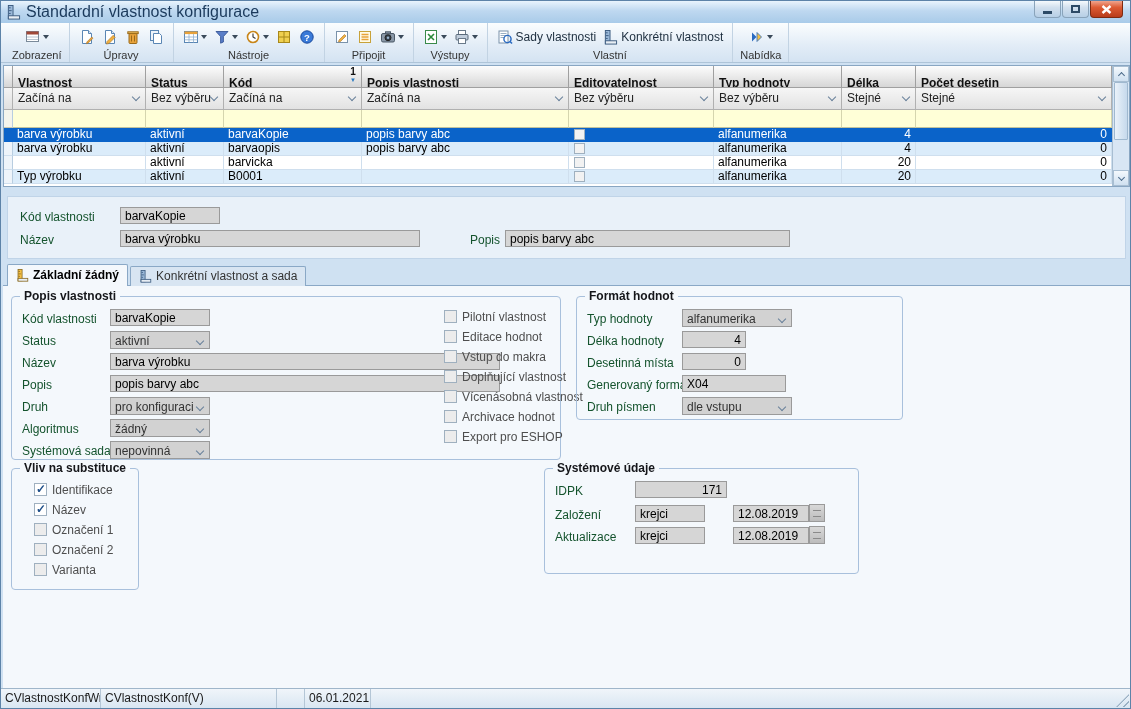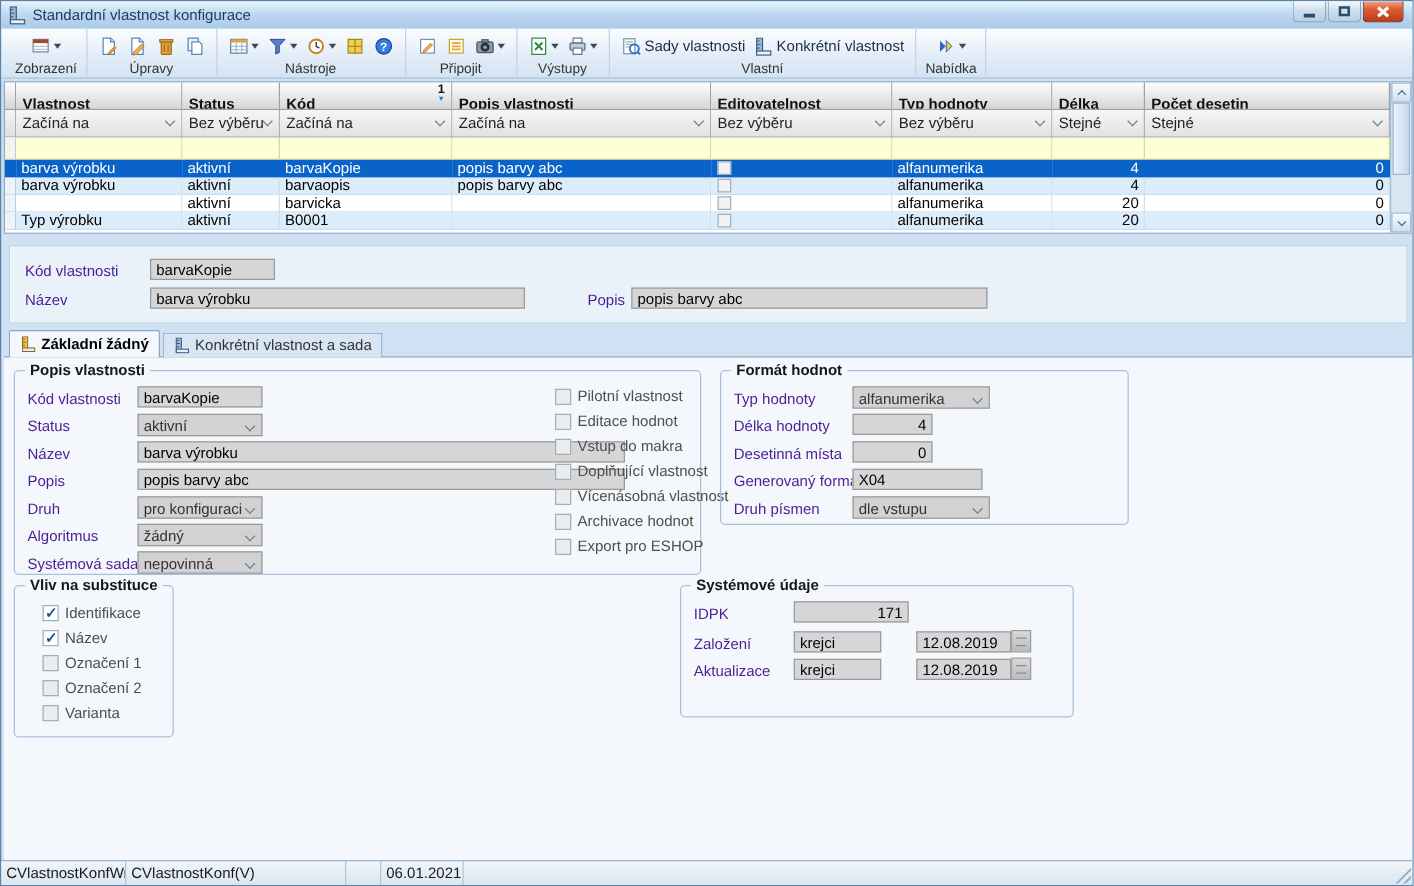--- a/index.html
+++ b/index.html
@@ -2,21 +2,21 @@
 <html><head>
 <meta charset="utf-8">
 <style>
   * { margin:0; padding:0; box-sizing:border-box; font-family:"Liberation Sans", sans-serif; }
   html,body { background:#ffffff; }
   .window { position:relative; width:1131px; height:709px; background:#cfe1f2; border:1px solid #5d83a8; overflow:hidden; }
 
   
   .titlebar { position:absolute; left:0; top:0; right:0; height:22px;
     background:linear-gradient(#e9f4fd,#bed8f0 45%,#a9cbe9); display:flex; align-items:center; padding-left:5px; }
-  .title-text { font-size:12px; color:#1b3a5c; margin-left:5px; }
+  .title-text { font-size:16px; color:#1b3a5c; margin-left:5px; }
   .winbtns { position:absolute; right:7px; top:0; display:flex; }
   .wbtn { width:27px; height:17px; margin-left:1px; border:1px solid #89a3ba; border-top:none;
     border-radius:0 0 4px 4px; background:linear-gradient(#f6fafd,#d2e0ee 40%,#b7cfe6);
     display:flex; align-items:center; justify-content:center; }
   .wbtn.close { width:33px; background:linear-gradient(#f0a58d,#dd5b33 40%,#b83c1a); border-color:#7e2a10; }
   .g-min { width:9px; height:3px; background:#2d4a66; margin-top:6px; }
   .g-max { width:9px; height:8px; border:2px solid #2d4a66; }
 
   
   .toolbar { position:absolute; left:0; top:22px; right:0; height:40px;
@@ -74,41 +74,41 @@
   .sbbtn { height:16px; background:linear-gradient(#f4f9fd,#cfe0f0); border:1px solid #a8bed2; display:flex; align-items:center; justify-content:center; }
   .sbbtn .chev { width:5px; height:5px; border-color:#4a6a8a; }
   .chev.up { transform:rotate(-135deg); margin-top:3px; }
   .chev.down { transform:rotate(45deg); margin-bottom:2px; }
   .sbtrack { flex:1; position:relative; }
   .sbthumb { position:absolute; left:1px; right:1px; top:0; height:58px; background:linear-gradient(90deg,#eaf2fa,#c6d9ec); border:1px solid #9fb8cf; border-radius:1px; }
 
   
   .detail { position:absolute; left:6px; top:195px; width:1119px; height:63px;
     background:#e9f1f9; border:1px solid #c0d4e8; }
-  .dlabel { position:absolute; font-size:12px; color:#4c1d95; white-space:nowrap; }
+  .dlabel { position:absolute; font-size:12px; color:#14532d; white-space:nowrap; }
   .fld { position:absolute; height:17px; background:#d6d6d6; border:1px solid #9a9a9a;
     font-size:12px; color:#000; padding:1px 4px; white-space:nowrap; overflow:hidden; }
   .fld.num { text-align:right; }
   .ddl { position:absolute; height:18px; background:#d2d2d2; border:1px solid #9a9a9a;
     font-size:12px; color:#333; padding:2px 16px 0 4px; white-space:nowrap; overflow:hidden; }
 
   
   .tabs { position:absolute; left:6px; top:263px; height:22px; display:flex; align-items:flex-end; z-index:2; }
   .tab { display:flex; align-items:center; gap:4px; padding:2px 8px 3px; font-size:12px;
     border:1px solid #8aa8c6; border-bottom:none; border-radius:2px 2px 0 0; white-space:nowrap; }
   .tab.active { background:#f4f8fc; font-weight:bold; height:22px; }
   .tab.inactive { background:#d8e5f2; height:20px; color:#333; margin-left:2px; }
 
   
   .tabpage { position:absolute; left:2px; top:284px; width:1127px; height:404px;
     background:#f4f8fc; border-top:1px solid #8aa8c6; }
   .gbox { position:absolute; border:1px solid #a8c0dc; border-radius:4px; }
   .gtitle { position:absolute; top:-8px; left:8px; background:#f4f8fc; padding:0 4px;
     font-size:12px; font-weight:bold; color:#15161a; white-space:nowrap; }
-  .cbitem { position:absolute; display:flex; align-items:center; gap:5px;padding-left:12px; }
+  .cbitem { position:absolute; display:flex; gap:5px;padding-left:12px; }
   .cbl { font-size:12px; color:#4e4e4e; white-space:nowrap; }
   .spin { position:absolute; width:16px; height:18px; background:linear-gradient(#d8d8d8,#bcbcbc); border:1px solid #9a9a9a;
     display:flex; flex-direction:column; justify-content:space-around; padding:2px 3px; }
   .spin span { display:block; height:1px; background:#8a8a8a; }
 
   
   .statusbar { position:absolute; left:0; right:0; bottom:0; height:20px;
     background:linear-gradient(#f0f5fa,#d9e6f2); border-top:1px solid #9fb6ca;
     display:flex; font-size:12px; color:#1a1a1a; }
   .sbcell { border-right:1px solid #b4c6d6; padding:2px 4px; white-space:nowrap; overflow:hidden; }

